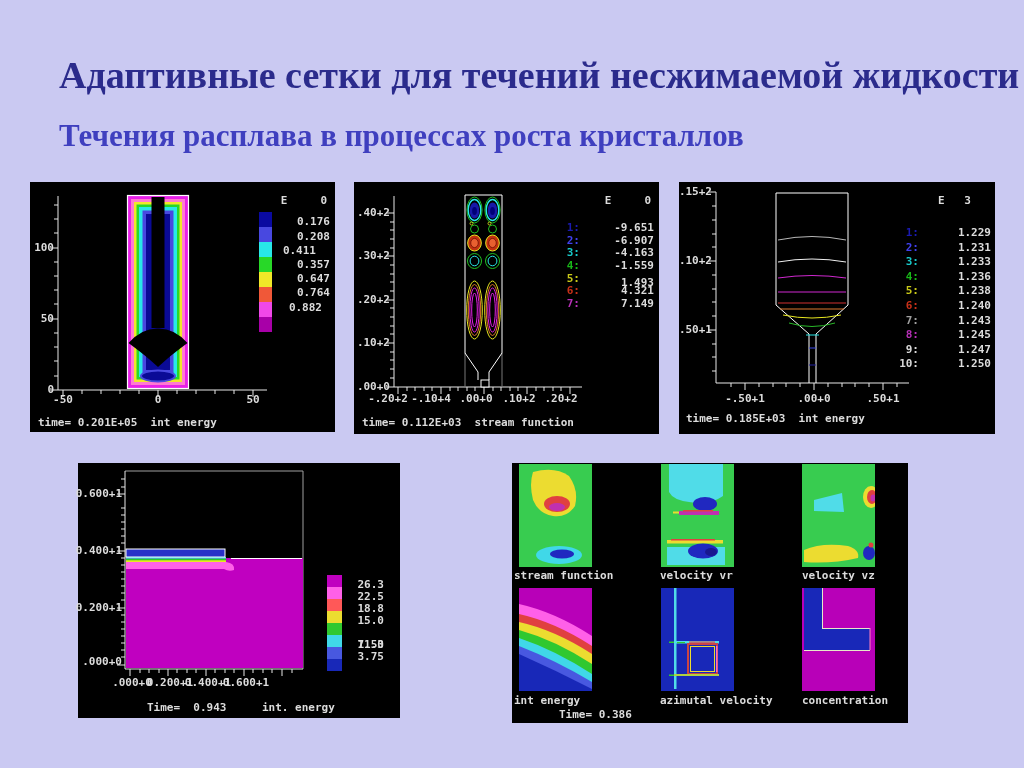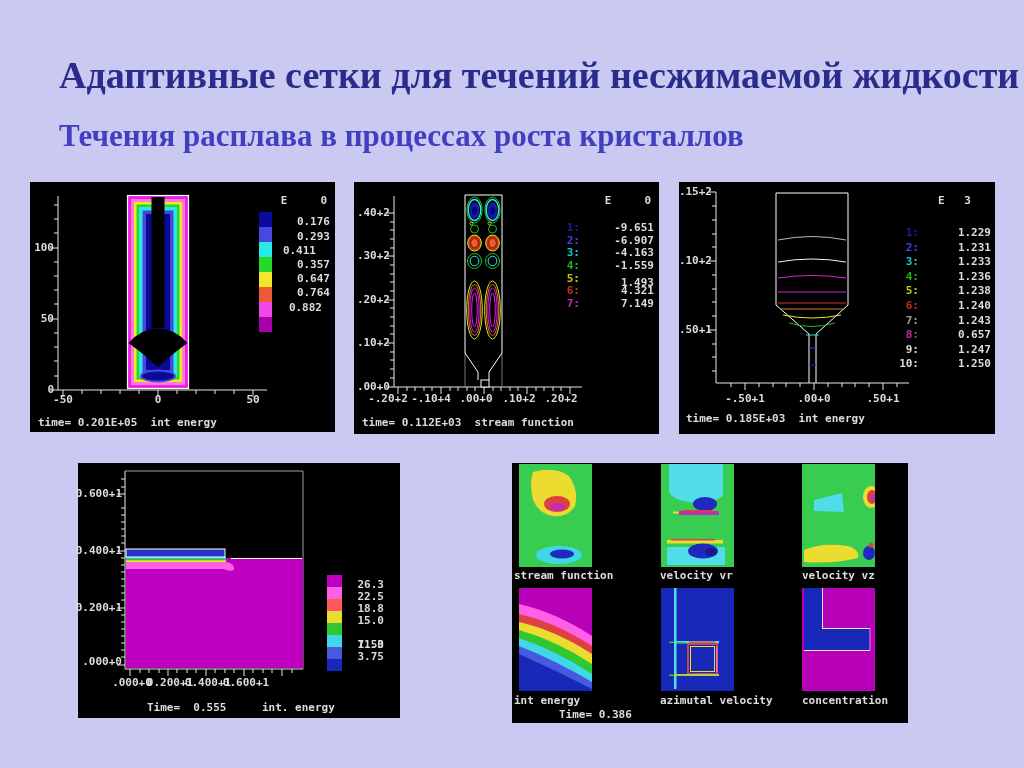--- a/index.html
+++ b/index.html
@@ -59,21 +59,21 @@
     <div style="background: rgb(10, 10, 160);"></div>
     <div style="background: rgb(72, 72, 224);"></div>
     <div style="background: rgb(40, 232, 232);"></div>
     <div style="background: rgb(40, 216, 40);"></div>
     <div style="background: rgb(240, 232, 40);"></div>
     <div style="background: rgb(240, 88, 56);"></div>
     <div style="background: rgb(240, 72, 232);"></div>
     <div style="background: rgb(168, 0, 168);"></div>
   </div>
   <div class="mono ra" style="top:34px;right:5px">0.176</div>
-  <div class="mono ra" style="top:49px;right:5px">0.293</div>
+  <div class="mono ra" style="top:49px;right:5px">0.208</div>
   <div class="mono ra" style="top:63px;right:19px">0.411</div>
   <div class="mono ra" style="top:77px;right:5px">0.357</div>
   <div class="mono ra" style="top:91px;right:5px">0.647</div>
   <div class="mono ra" style="top:105px;right:5px">0.764</div>
   <div class="mono ra" style="top:120px;right:13px">0.882</div>
   <div class="mono" style="top:235px;left:8px">time= 0.201E+05  int energy</div>
 </div>
 
 <div id="p2" class="panel">
   <svg width="305" height="252" viewBox="0 0 305 252" xmlns="http://www.w3.org/2000/svg" xmlns:xlink="http://www.w3.org/1999/xlink">
@@ -170,21 +170,21 @@
   <div class="mono ra" style="top:74px;right:4px">1.233</div>
   <div class="mono" style="top: 89px; right: 76px; color: rgb(24, 184, 24);">4:</div>
   <div class="mono ra" style="top:89px;right:4px">1.236</div>
   <div class="mono" style="top: 103px; right: 76px; color: rgb(200, 200, 24);">5:</div>
   <div class="mono ra" style="top:103px;right:4px">1.238</div>
   <div class="mono" style="top: 118px; right: 76px; color: rgb(200, 48, 24);">6:</div>
   <div class="mono ra" style="top:118px;right:4px">1.240</div>
   <div class="mono" style="top: 133px; right: 76px; color: rgb(160, 160, 160);">7:</div>
   <div class="mono ra" style="top:133px;right:4px">1.243</div>
   <div class="mono" style="top: 147px; right: 76px; color: rgb(184, 48, 184);">8:</div>
-  <div class="mono ra" style="top:147px;right:4px">0.657</div>
+  <div class="mono ra" style="top:147px;right:4px">1.245</div>
   <div class="mono" style="top: 162px; right: 76px; color: rgb(216, 216, 216);">9:</div>
   <div class="mono ra" style="top:162px;right:4px">1.247</div>
   <div class="mono" style="top: 176px; right: 76px; color: rgb(216, 216, 216);">10:</div>
   <div class="mono ra" style="top:176px;right:4px">1.250</div>
   <div class="mono" style="top:231px;left:7px">time= 0.185E+03  int energy</div>
 </div>
 
 <div id="p4" class="panel">
   <svg width="322" height="255" viewBox="0 0 322 255">
     <path d="M47,8 H225 V206" stroke="#a0a0a0" fill="none"></path>
@@ -220,21 +220,21 @@
     <div style="background: rgb(72, 88, 224);"></div>
     <div style="background: rgb(24, 40, 184);"></div>
   </div>
   <div class="mono ra" style="top:116px;right:16px">26.3</div>
   <div class="mono ra" style="top:128px;right:16px">22.5</div>
   <div class="mono ra" style="top:140px;right:16px">18.8</div>
   <div class="mono ra" style="top:152px;right:16px">15.0</div>
   <div class="mono ra" style="top:176px;right:16px">11.3</div>
   <div class="mono ra" style="top:176px;right:16px">7.50</div>
   <div class="mono ra" style="top:188px;right:16px">3.75</div>
-  <div class="mono" style="top:239px;left:69px">Time=  0.555</div>
+  <div class="mono" style="top:239px;left:69px">Time=  0.943</div>
   <div class="mono" style="top:239px;left:184px">int. energy</div>
 </div>
 
 <div id="p5" class="panel">
   <div class="sp" style="left:7px;top:1px">
     <svg width="73" height="103" viewBox="0 0 73 103">
       <rect width="73" height="103" fill="#38cc50"></rect>
       <path d="M14,8 Q36,2 50,12 Q60,26 56,42 Q48,54 34,52 Q20,50 14,36 Q10,20 14,8 Z" fill="#ecdc30"></path>
       <ellipse cx="38" cy="40" rx="13" ry="8" fill="#e04040"></ellipse>
       <ellipse cx="38" cy="43" rx="8" ry="4" fill="#c030b0"></ellipse>

